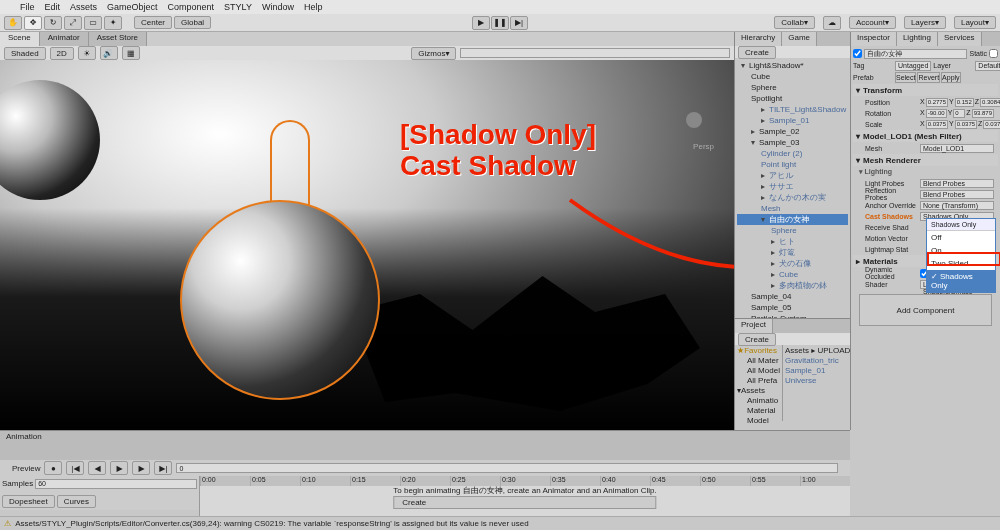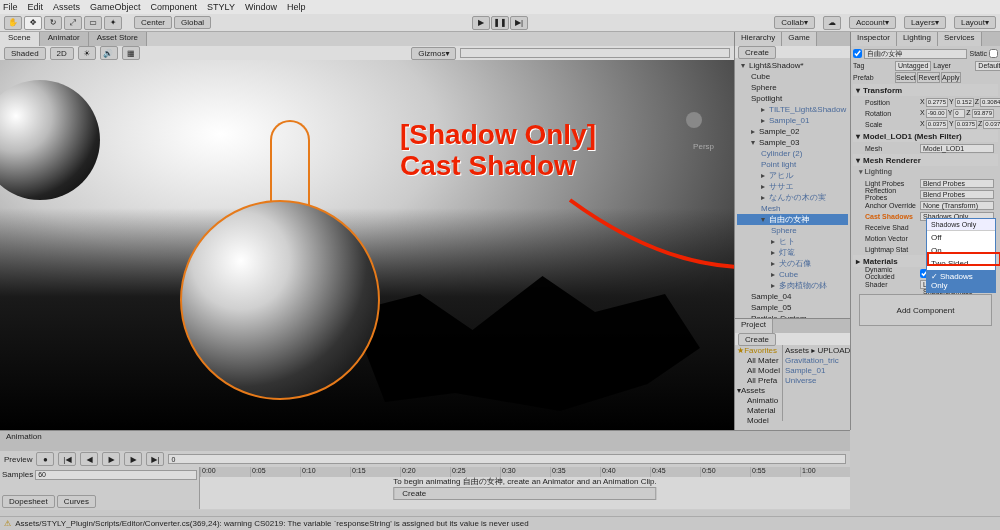--- a/index.html
+++ b/index.html
@@ -1,17 +1,17 @@
 <!DOCTYPE html>
 <html><head>
 <meta charset="utf-8">
 <style>
   * { box-sizing: border-box; margin: 0; padding: 0; font-family: Arial, sans-serif; }
   body { width: 1000px; height: 530px; background: #c8c8c8; font-size: 9px; color: #222; position: relative; overflow: hidden; }
-  .menubar { height: 14px; background: #e6e6e6; display: flex; gap: 10px; padding: 2px 3px; font-size: 9px; }
+  .menubar { height: 14px; background: #e6e6e6; display: flex; gap: 10px; padding: 2px 20px; font-size: 9px; }
   .menubar span { cursor: default; }
   .toolbar { height: 18px; background: #ddd; border-bottom: 1px solid #aaa; display: flex; align-items: center; padding: 0 4px; gap: 2px; }
   .tbtn { width: 18px; height: 14px; background: #ccc; border: 1px solid #999; border-radius: 2px; display: inline-flex; align-items: center; justify-content: center; font-size: 8px; }
   .tbtn.sel { background: #eee; }
   .pill { height: 13px; padding: 0 6px; background: #ccc; border: 1px solid #999; border-radius: 2px; font-size: 8px; display: inline-flex; align-items: center; }
   .playbar { position: absolute; left: 50%; transform: translateX(-50%); display: flex; gap: 1px; }
   .right-tools { margin-left: auto; display: flex; gap: 8px; }
 
   .main { display: flex; height: 398px; }
   .scene-col { width: 734px; display: flex; flex-direction: column; }
@@ -65,22 +65,22 @@
   .dropdown div:first-child { border-bottom: 1px solid #ccc; font-size:7px; background:#eef; }
   .redbox { position: absolute; right: -1px; top: 220px; width: 74px; height: 14px; border: 2px solid #e20; z-index: 11; }
   .addcomp { height: 32px; margin: 4px 6px; background: #ccc; border: 1px solid #999; display: flex; align-items: center; justify-content: center; font-size: 8px; }
   .xyz { display: flex; gap: 1px; flex: 1; }
   .xyz span { font-size: 7px; }
   .xyz .n { background: #ddd; border: 1px solid #999; flex: 1; height: 9px; font-size: 6px; padding: 0 1px; }
 
   .project-panel { position: absolute; left: 734px; top: 318px; width: 116px; height: 112px; background: #c8c8c8; border-left: 1px solid #888; border-top: 1px solid #888; font-size: 8px; }
 
   .anim { position: absolute; left: 0; top: 430px; width: 850px; height: 80px; background: #ccc; border-top: 1px solid #888; }
-  .anim-tab { height: 20px; background: #bbb; font-size: 8px; padding: 1px 6px; }
-  .anim-ctrl { height: 16px; display: flex; align-items: center; gap: 4px; padding: 0 4px; font-size: 8px; }
+  .anim-tab { height: 29px; background: #bbb; font-size: 8px; padding: 1px 6px; }
+  .anim-ctrl { height: 16px; display: flex; align-items: center; gap: 4px; padding: 0 12px; font-size: 8px; }
   .anim-body { display: flex; height: 42px; }
   .anim-left { width: 200px; border-right: 1px solid #999; padding: 2px; font-size: 8px; }
   .anim-time { flex: 1; background: #d8d8d8; position: relative; }
   .timeline { height: 10px; background: #c0c0c0; font-size: 7px; display: flex; }
   .timeline span { flex: 1; border-left: 1px solid #aaa; padding-left: 1px; }
   .anim-msg { position: absolute; top: 50%; left: 50%; transform: translate(-50%,-50%); font-size: 8px; text-align: left; }
   .anim-btn { padding: 1px 8px; background: #ccc; border: 1px solid #999; }
 
   .status { position: absolute; bottom: 0; left: 0; right: 0; height: 14px; background: #c8c8c8; font-size: 8px; padding: 2px 4px; display: flex; align-items: center; gap: 4px; border-top: 1px solid #aaa; }
   .status .warn { color: #b08000; }

